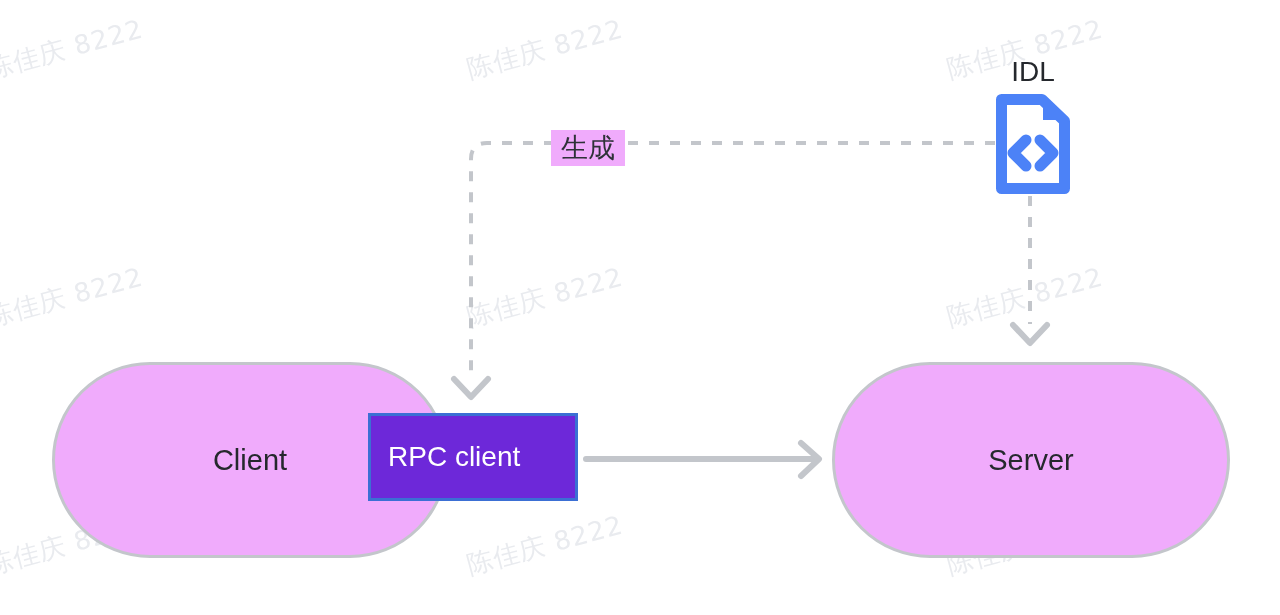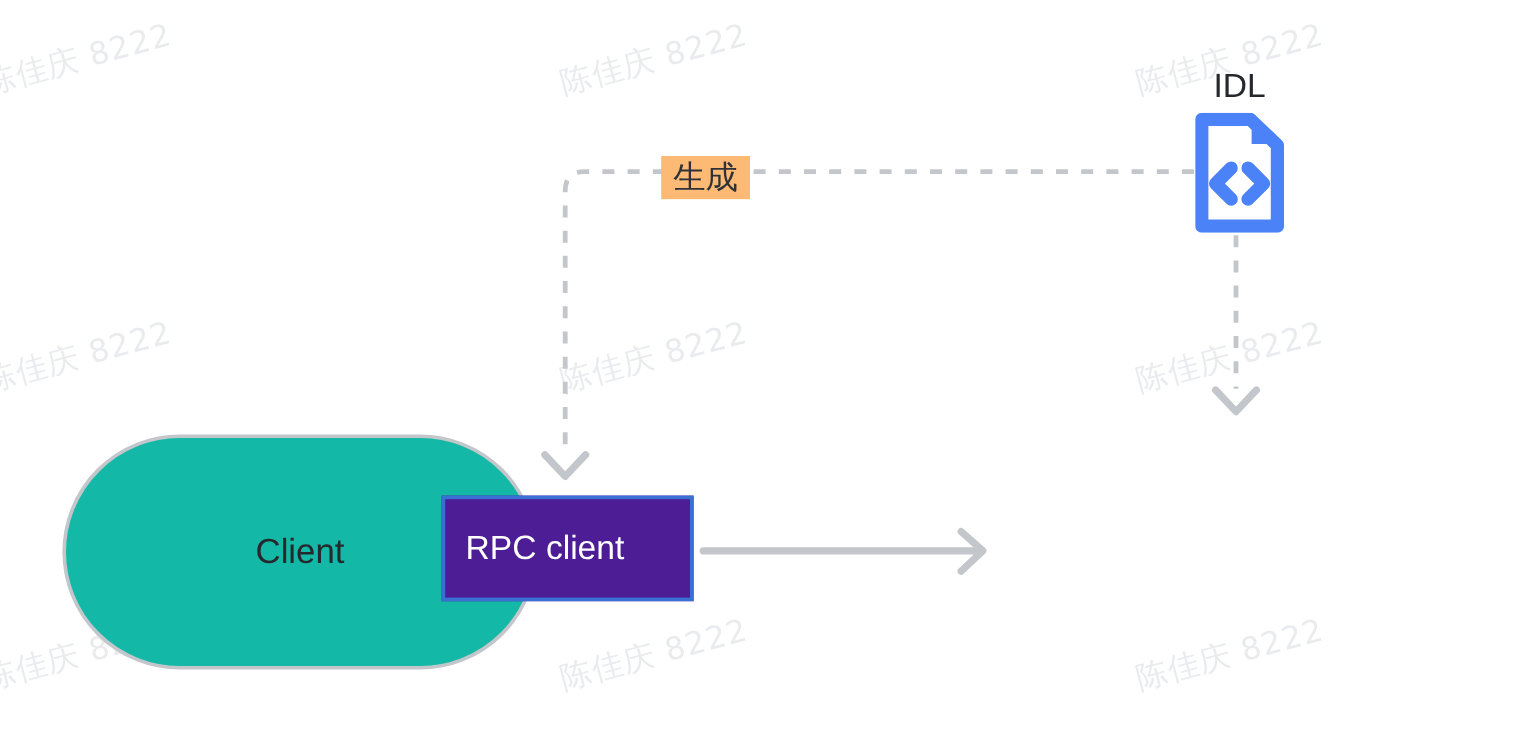--- a/index.html
+++ b/index.html
@@ -45,21 +45,21 @@
     position: absolute;
     inset: 0;
     z-index: 1;
     pointer-events: none;
   }
 
   
   .pill {
     position: absolute;
     box-sizing: border-box;
-    background: #14b8a6;
+    background: #f0abfc;
     border: 3px solid #c3c6cb;
     border-radius: 200px;
     display: flex;
     align-items: center;
     justify-content: center;
     z-index: 2;
   }
   .pill-label {
     font-size: 29px;
     color: #25282d;
@@ -69,21 +69,21 @@
   #client-node { left: 52px;  top: 362px; width: 396px; height: 196px; }
   #server-node { left: 832px; top: 362px; width: 398px; height: 196px; }
 
   #rpc-client-node {
     position: absolute;
     left: 368px;
     top: 413px;
     width: 210px;
     height: 88px;
     box-sizing: border-box;
-    background: #4c1d95;
+    background: #6d28d9;
     border: 3px solid #3b6fd4;
     display: flex;
     align-items: center;
     justify-content: flex-start;
     padding-left: 17px;
     z-index: 3;
   }
   #rpc-client-node .box-label {
     font-size: 28px;
     color: #ffffff;
@@ -106,21 +106,21 @@
     color: #25282d;
     margin-bottom: 6px;
     font-family: "Liberation Sans", "DejaVu Sans", sans-serif;
   }
   #idl-icon { display: block; }
 
   
   .edge-label {
     position: absolute;
     z-index: 4;
-    background: #fdba74;
+    background: #f0abfc;
     color: #2e3238;
     font-size: 27px;
     padding: 0 10px;
     white-space: nowrap;
     font-family: "Liberation Sans", "DejaVu Sans", sans-serif;
   }
   #label-generate  { left: 551px; top: 130px; }
   #label-define-api{ left: 963px; top: 259px; }
   #label-rpc-call  { left: 640px; top: 442px; }
 </style>
@@ -156,20 +156,23 @@
     <g>
       <path d="M 586 459 L 818 459" fill="none" stroke="#c3c6cb" stroke-width="6" stroke-linecap="round"></path>
       <path d="M 801 443 L 819 459 L 801 476" fill="none" stroke="#c3c6cb" stroke-width="6" stroke-linecap="round" stroke-linejoin="round"></path>
     </g>
   </svg>
 
   <div class="pill" id="client-node">
     <span class="pill-label">Client</span>
   </div>
 
+  <div class="pill" id="server-node">
+    <span class="pill-label">Server</span>
+  </div>
 
   <div id="rpc-client-node">
     <span class="box-label">RPC client</span>
   </div>
 
   <div id="idl-group">
     <span id="idl-label">IDL</span>
     <svg id="idl-icon" width="74" height="100" viewBox="0 0 74 100">
       <path d="M5.5 5.5 H46 L68.5 27 V94.5 H5.5 Z" fill="#ffffff" stroke="#4c82f7" stroke-width="11" stroke-linejoin="round"></path>
       <path d="M47 8 L47 26 L65 26 Z" fill="#4c82f7"></path>

